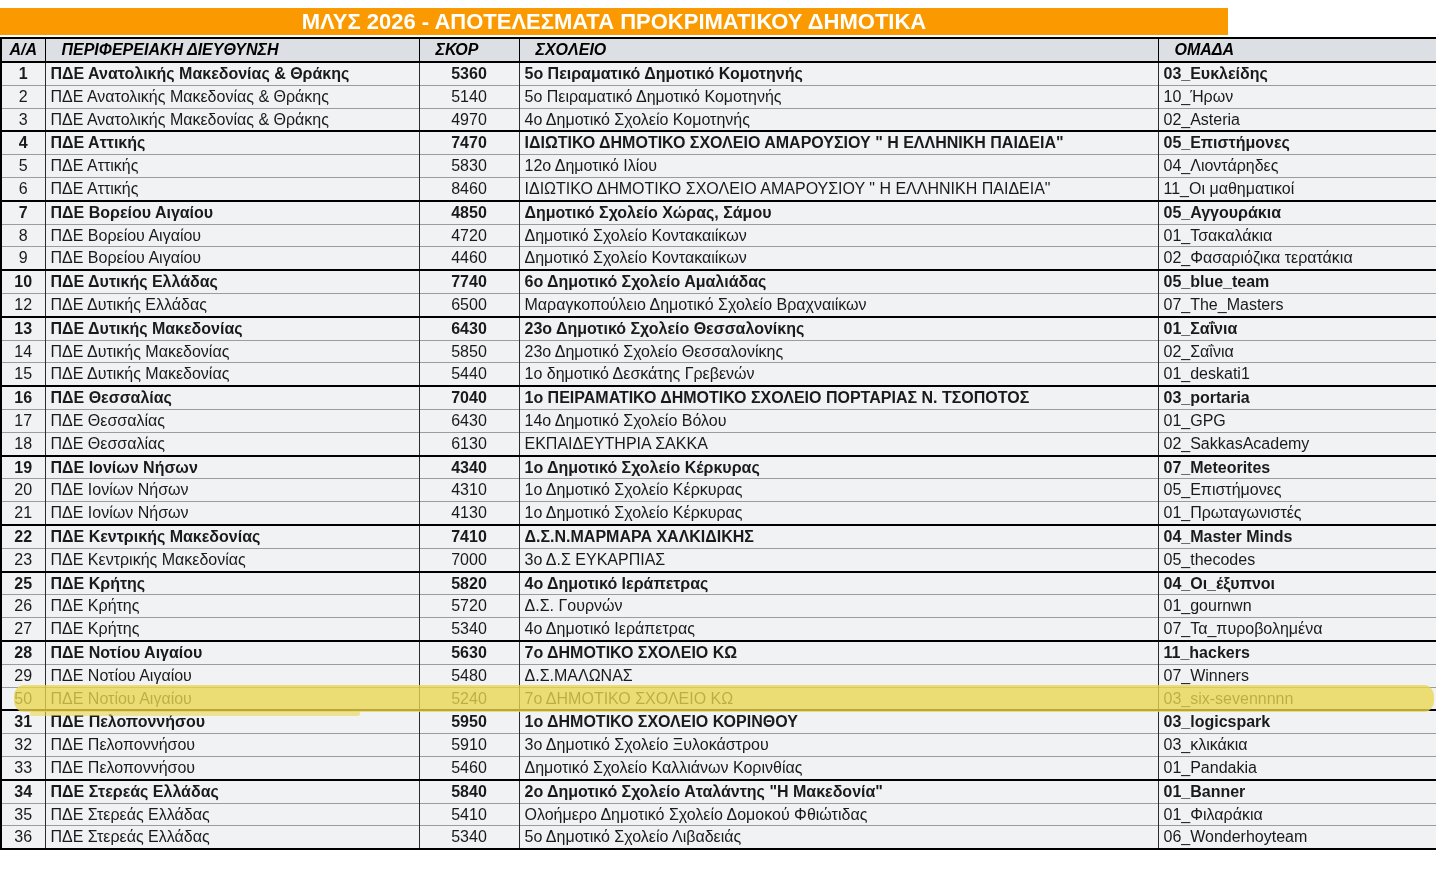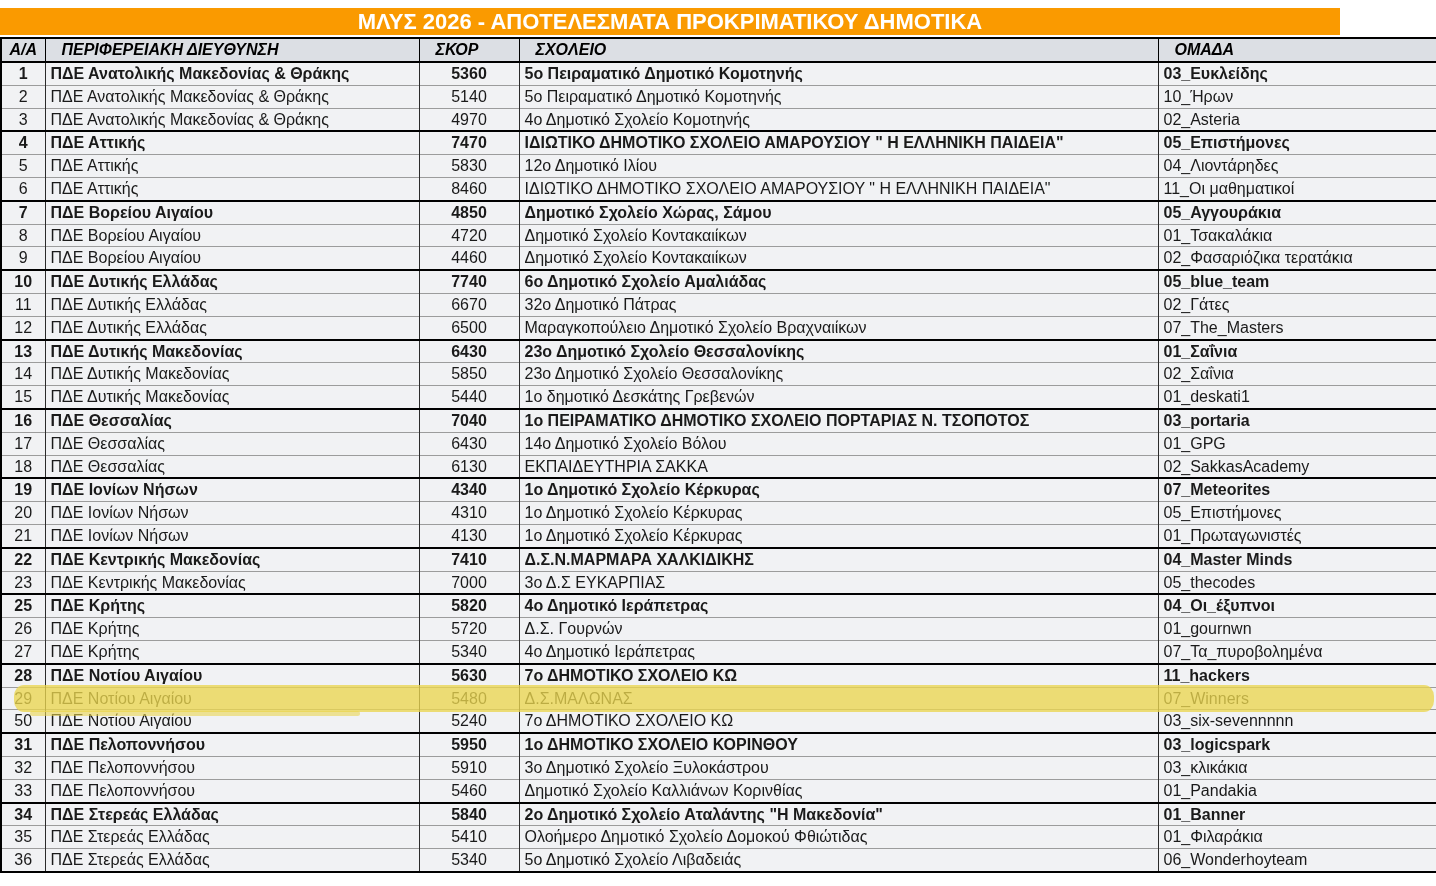--- a/index.html
+++ b/index.html
@@ -2,21 +2,21 @@
 <html style="--title-bg: #FA9A00; --header-bg: #DCDFE4; --row-bg: #F1F2F4;"><head>
 <meta charset="utf-8">
 <style>
   html,body{margin:0;padding:0;}
   body{
     width:1436px;height:886px;background:#ffffff;position:relative;
     font-family:"Liberation Sans", sans-serif;
     -webkit-font-smoothing:antialiased;
   }
   .title-bar{
-    position:absolute;left:0;top:8px;width:1340px;height:27px;
+    position:absolute;left:0;top:8px;width:1228px;height:27px;
     background:var(--title-bg,#FA9A00);
     display:flex;align-items:center;justify-content:center;
   }
   .title-bar span{
     color:#ffffff;font-weight:bold;font-size:22px;letter-spacing:0px;white-space:nowrap;
   }
   table.results{
     position:absolute;left:0;top:37px;width:1436px;
     border-collapse:collapse;table-layout:fixed;
     border:2px solid #000;
@@ -137,27 +137,20 @@
     <td class="c-team">02_Φασαριόζικα τερατάκια</td>
   </tr>
       <tr class="lead">
     <td class="c-aa">10</td>
     <td class="c-region">ΠΔΕ Δυτικής Ελλάδας</td>
     <td class="c-score">7740</td>
     <td class="c-school">6ο Δημοτικό Σχολείο Αμαλιάδας</td>
     <td class="c-team">05_blue_team</td>
   </tr>
       <tr>
-    <td class="c-aa">11</td>
-    <td class="c-region">ΠΔΕ Δυτικής Ελλάδας</td>
-    <td class="c-score">6670</td>
-    <td class="c-school">32ο Δημοτικό Πάτρας</td>
-    <td class="c-team">02_Γάτες</td>
-  </tr>
-      <tr>
     <td class="c-aa">12</td>
     <td class="c-region">ΠΔΕ Δυτικής Ελλάδας</td>
     <td class="c-score">6500</td>
     <td class="c-school">Μαραγκοπούλειο Δημοτικό Σχολείο Βραχναιίκων</td>
     <td class="c-team">07_The_Masters</td>
   </tr>
       <tr class="lead">
     <td class="c-aa">13</td>
     <td class="c-region">ΠΔΕ Δυτικής Μακεδονίας</td>
     <td class="c-score">6430</td>

